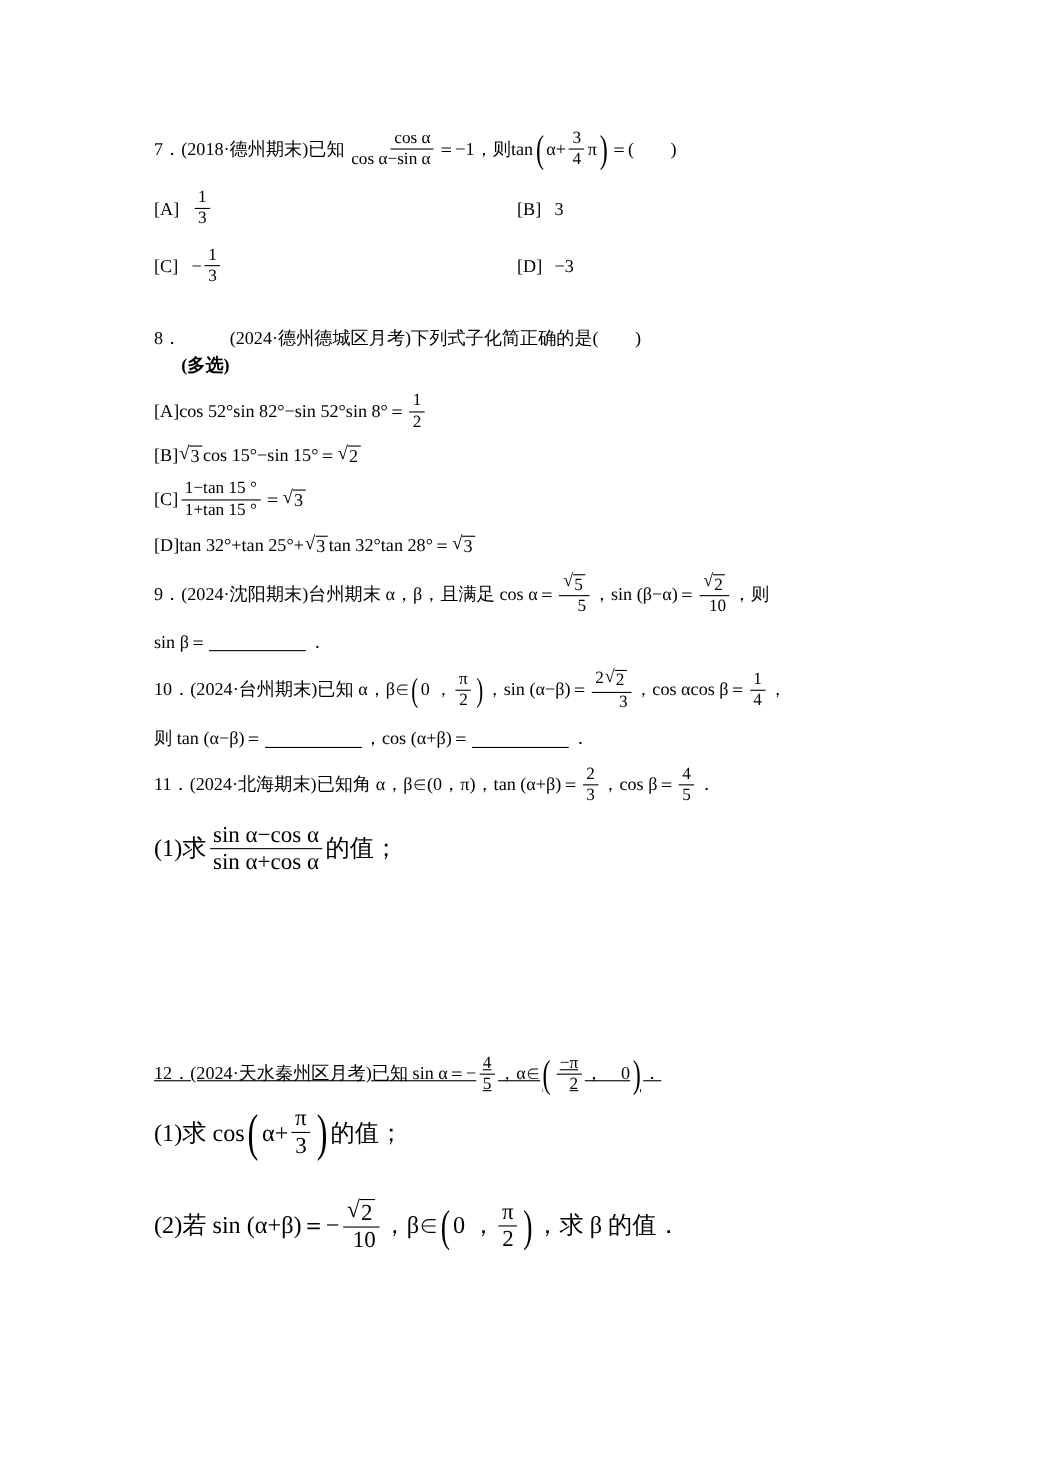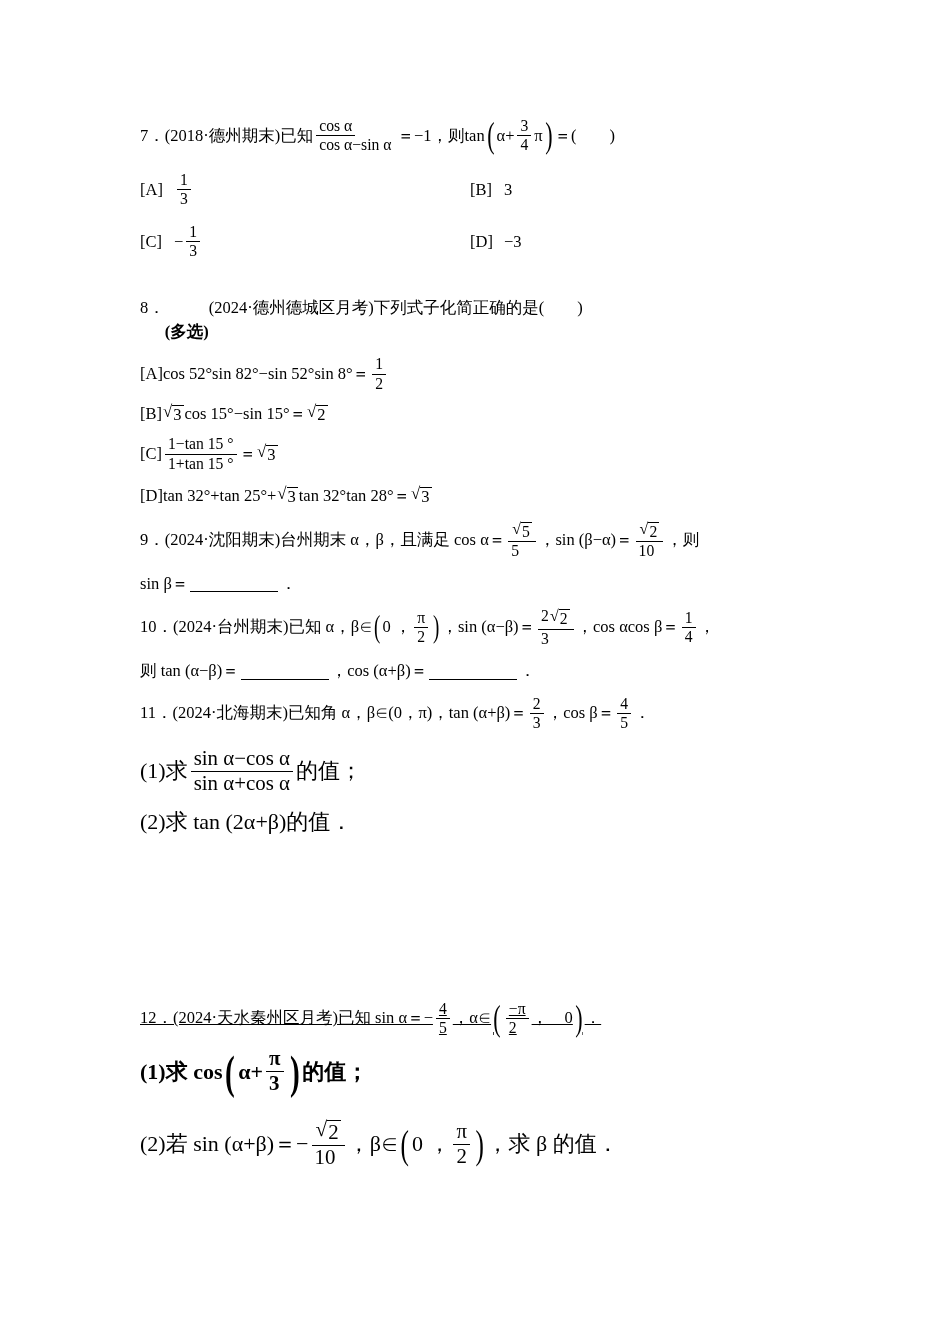--- a/index.html
+++ b/index.html
@@ -42,21 +42,21 @@
     white-space: nowrap;
   }
   .bold {
     font-weight: bold;
     margin-top: 48px;
   }
   
   .frac {
     display: inline-flex;
     flex-direction: column;
-    align-items: flex-start;
+    align-items: flex-end;
     vertical-align: middle;
     margin: 0 3px;
     line-height: 1.05;
     font-size: 0.95em;
   }
   .frac .num {
     padding: 0 3px 1px 3px;
     border-bottom: 1px solid #000;
     white-space: nowrap;
   }
@@ -337,23 +337,20 @@
         <span>．</span>
       </div>
       <div class="sub">
         <span>(1)求</span>
         <span class="frac">
           <span class="num">sin α−cos α</span>
           <span class="den">sin α+cos α</span>
         </span>
         <span>的值；</span>
       </div>
-      <div class="sub">
-        <span>(2)求 tan (2α+β)的值．</span>
-      </div>
     </div>
 
     <div class="gap-large"></div>
 
     <div class="block">
       <div class="qline" style="margin-bottom:12px;text-decoration:underline;">
         <span class="qnum">12．</span>
         <span>(2024·天水秦州区月考)</span>
         <span>已知 sin α＝−</span>
         <span class="frac">
@@ -366,21 +363,21 @@
           <span class="frac">
             <span class="num">−π</span>
             <span class="den">2</span>
           </span>
           <span>，　0</span>
           <span class="pr">)</span>
         </span>
         <span>．</span>
       </div>
 
-      <div class="sub" style="margin-bottom:24px;font-weight:bold;">
+      <div class="sub" style="margin-bottom:36px;">
         <span>(1)求 cos</span>
         <span class="bigparen">
           <span class="pl">(</span>
           <span>α+</span>
           <span class="frac">
             <span class="num">π</span>
             <span class="den">3</span>
           </span>
           <span class="pr">)</span>
         </span>

